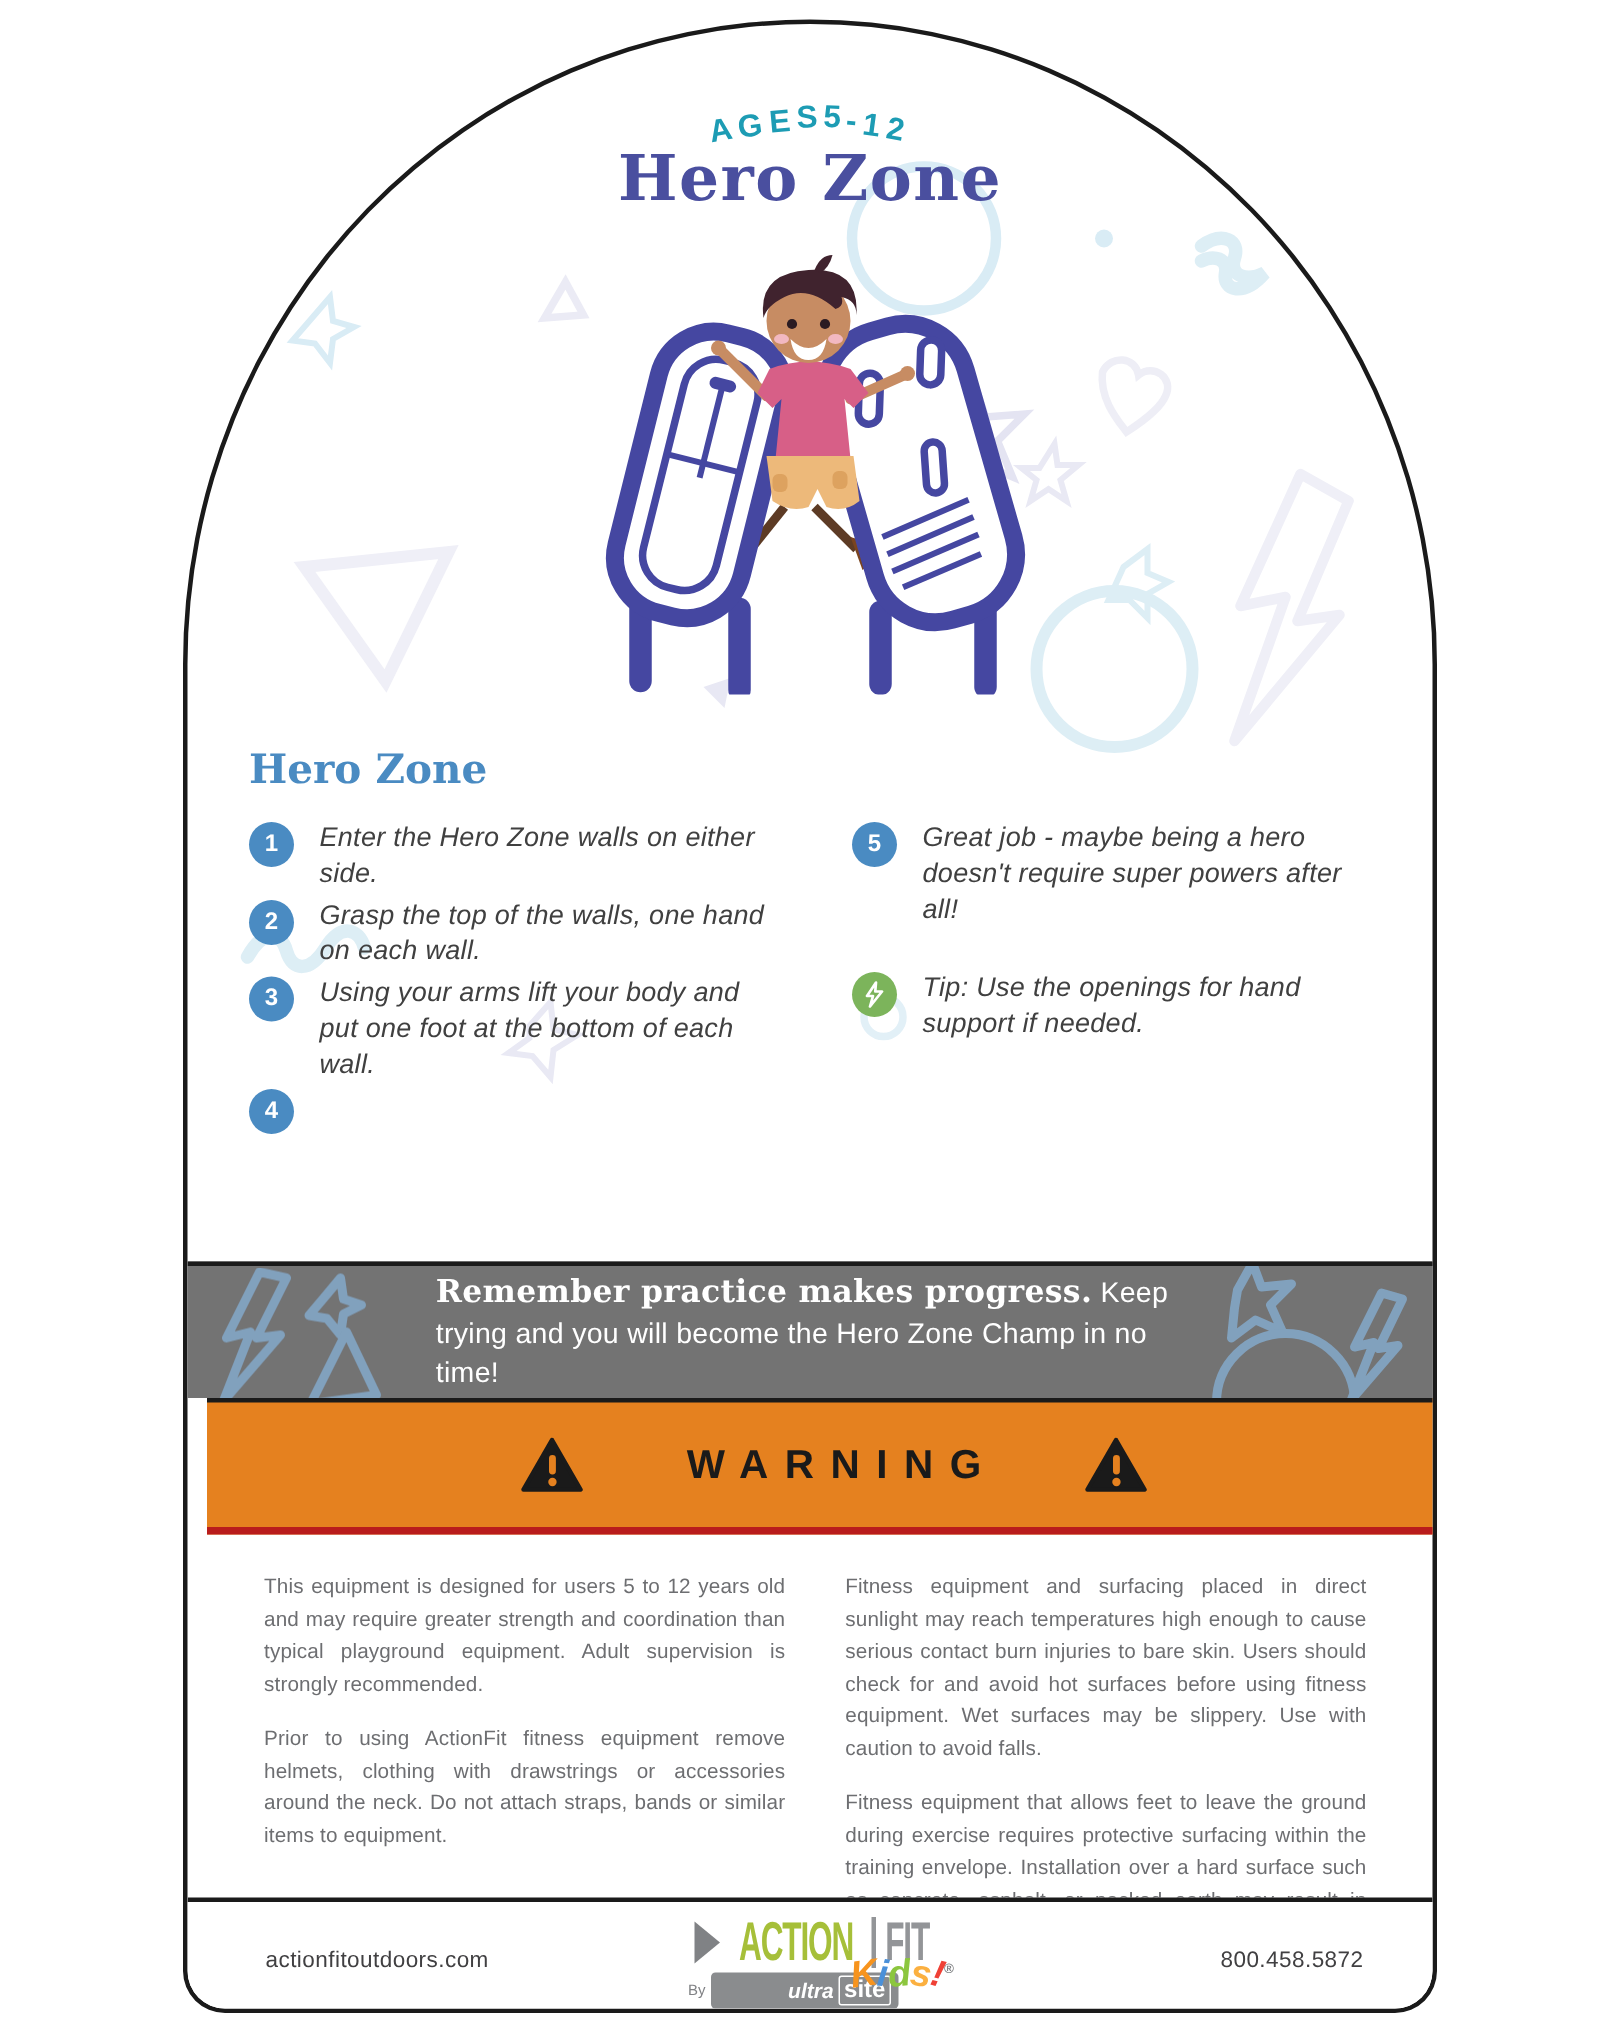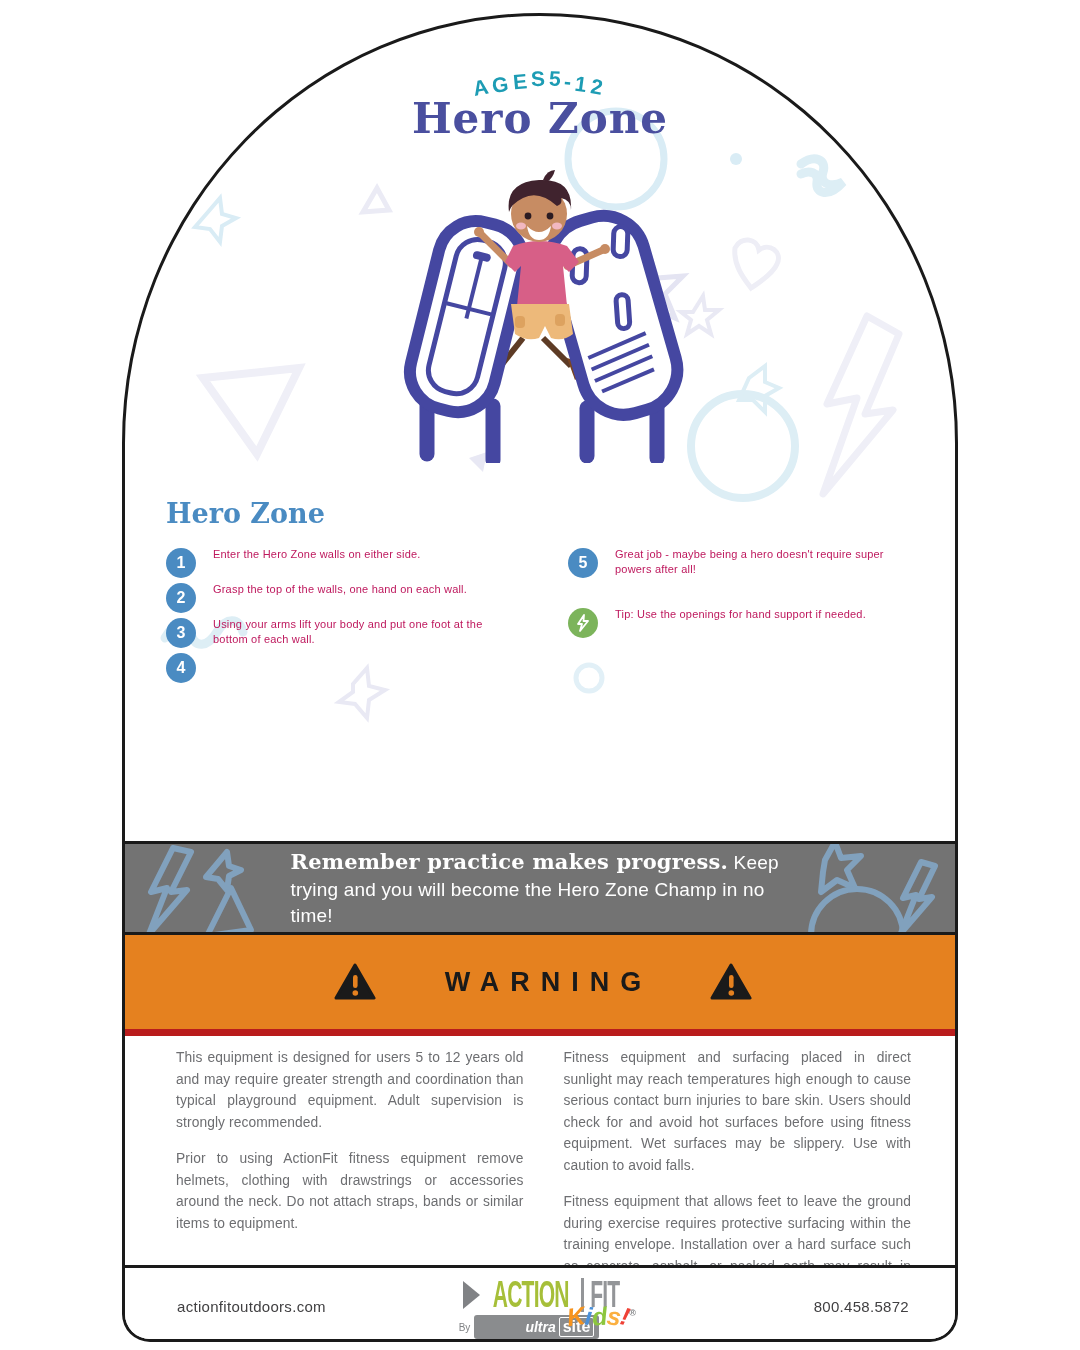--- a/index.html
+++ b/index.html
@@ -38,38 +38,38 @@
   .step-num{
     flex:0 0 30px;width:30px;height:30px;border-radius:50%;background:#4a8bc2;
     color:#fff;font-weight:bold;font-size:16px;display:flex;align-items:center;
     justify-content:center;margin-right:17px;margin-top:1px;
   }
   .tip-icon{
     flex:0 0 30px;width:30px;height:30px;border-radius:50%;background:#7cb45b;
     display:flex;align-items:center;justify-content:center;margin-right:17px;margin-top:1px;
   }
   .step-text{
-    color:#be185d;font-size:11px;line-height:1.32;width:305px;letter-spacing:.2px;
+    color:#404040;font-size:18px;line-height:1.32;width:305px;letter-spacing:.2px;font-style:italic;
   }
   .tip-row{margin-top:29px;}
   
   .banner{
     position:absolute;left:0;top:825px;width:836px;height:91px;background:#737373;
     border-top:3px solid #1a1a1a;box-sizing:border-box;overflow:hidden;
   }
   .banner-inner{
     position:absolute;left:50%;top:50%;transform:translate(-50%,-50%);
     width:505px;color:#ffffff;font-size:19px;line-height:1.4;letter-spacing:.2px;
   }
   .banner-bold{font-family:"DejaVu Serif",serif;font-weight:bold;font-size:21px;}
   .banner-deco{position:absolute;left:0;top:0;width:836px;height:91px;pointer-events:none;}
   
   .warn-band{
-    position:absolute;left:0;top:916px;width:836px;height:104px;background:#e5811f;
-    border-top:3px solid #1a1a1a;border-bottom:7px solid #b91c1c;box-sizing:border-box;
+    position:absolute;left:13px;top:916px;width:836px;height:91px;background:#e5811f;
+    border-top:3px solid #1a1a1a;border-bottom:5px solid #b91c1c;box-sizing:border-box;
     display:flex;align-items:center;justify-content:center;gap:58px;
   }
   .warn-word{
     color:#1a1a1a;font-weight:bold;font-size:27px;letter-spacing:11px;text-indent:11px;
   }
   
   .warn-text{
     position:absolute;left:0;top:1007px;width:836px;height:242px;box-sizing:border-box;
     padding:24px 50px 0 51px;display:flex;gap:40px;
   }

